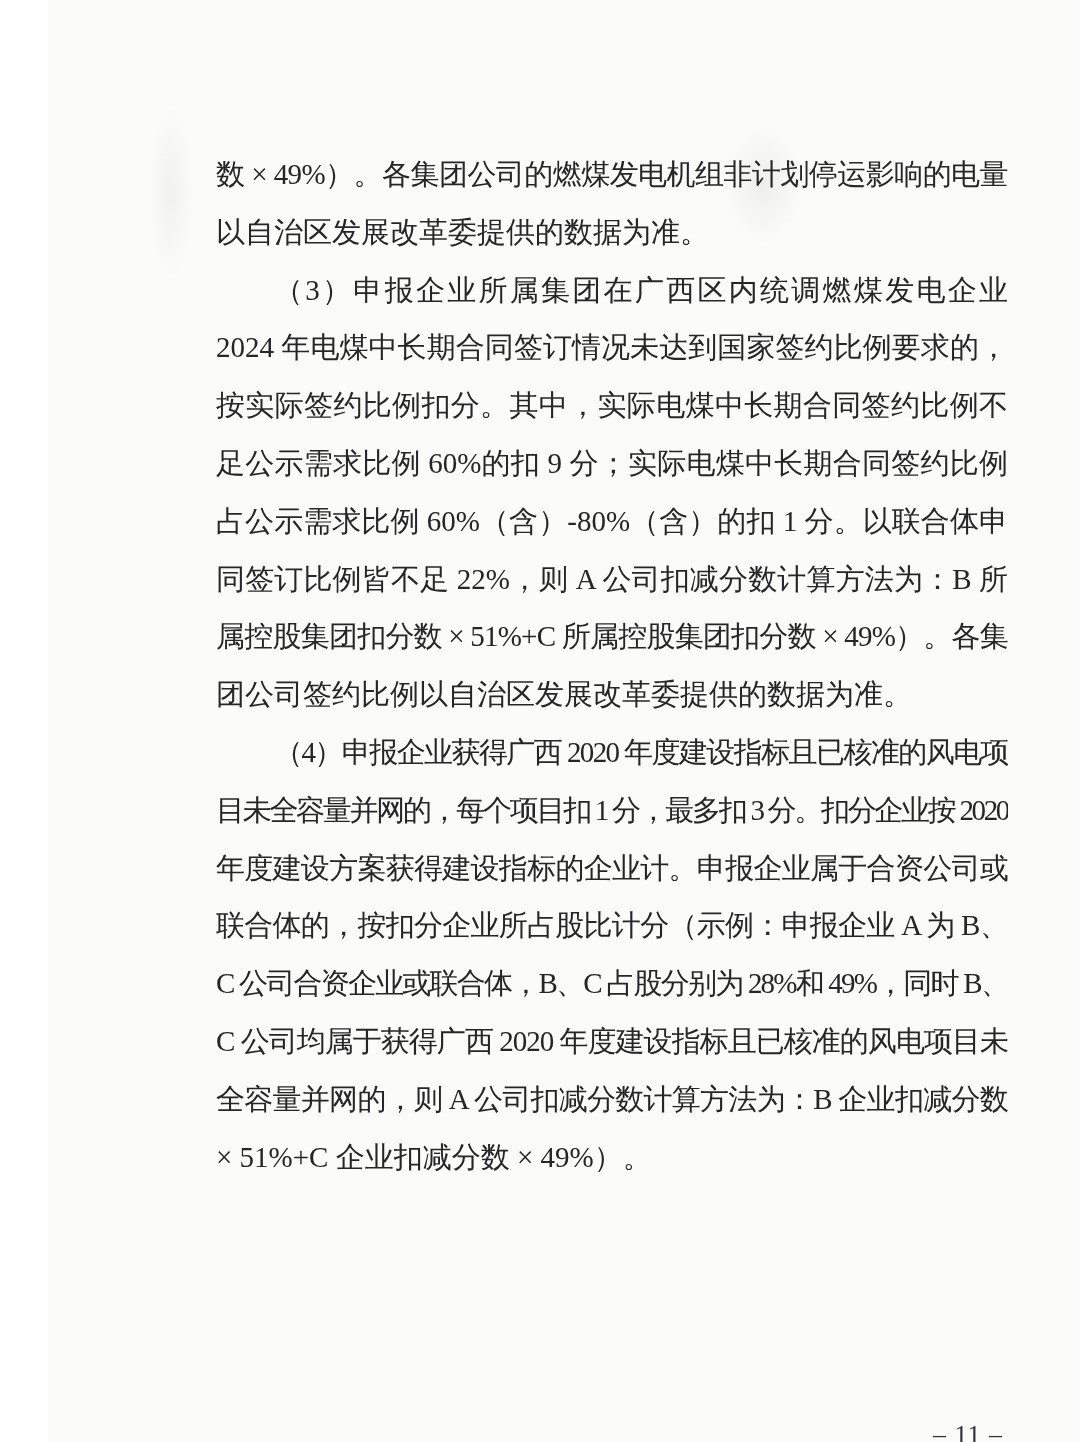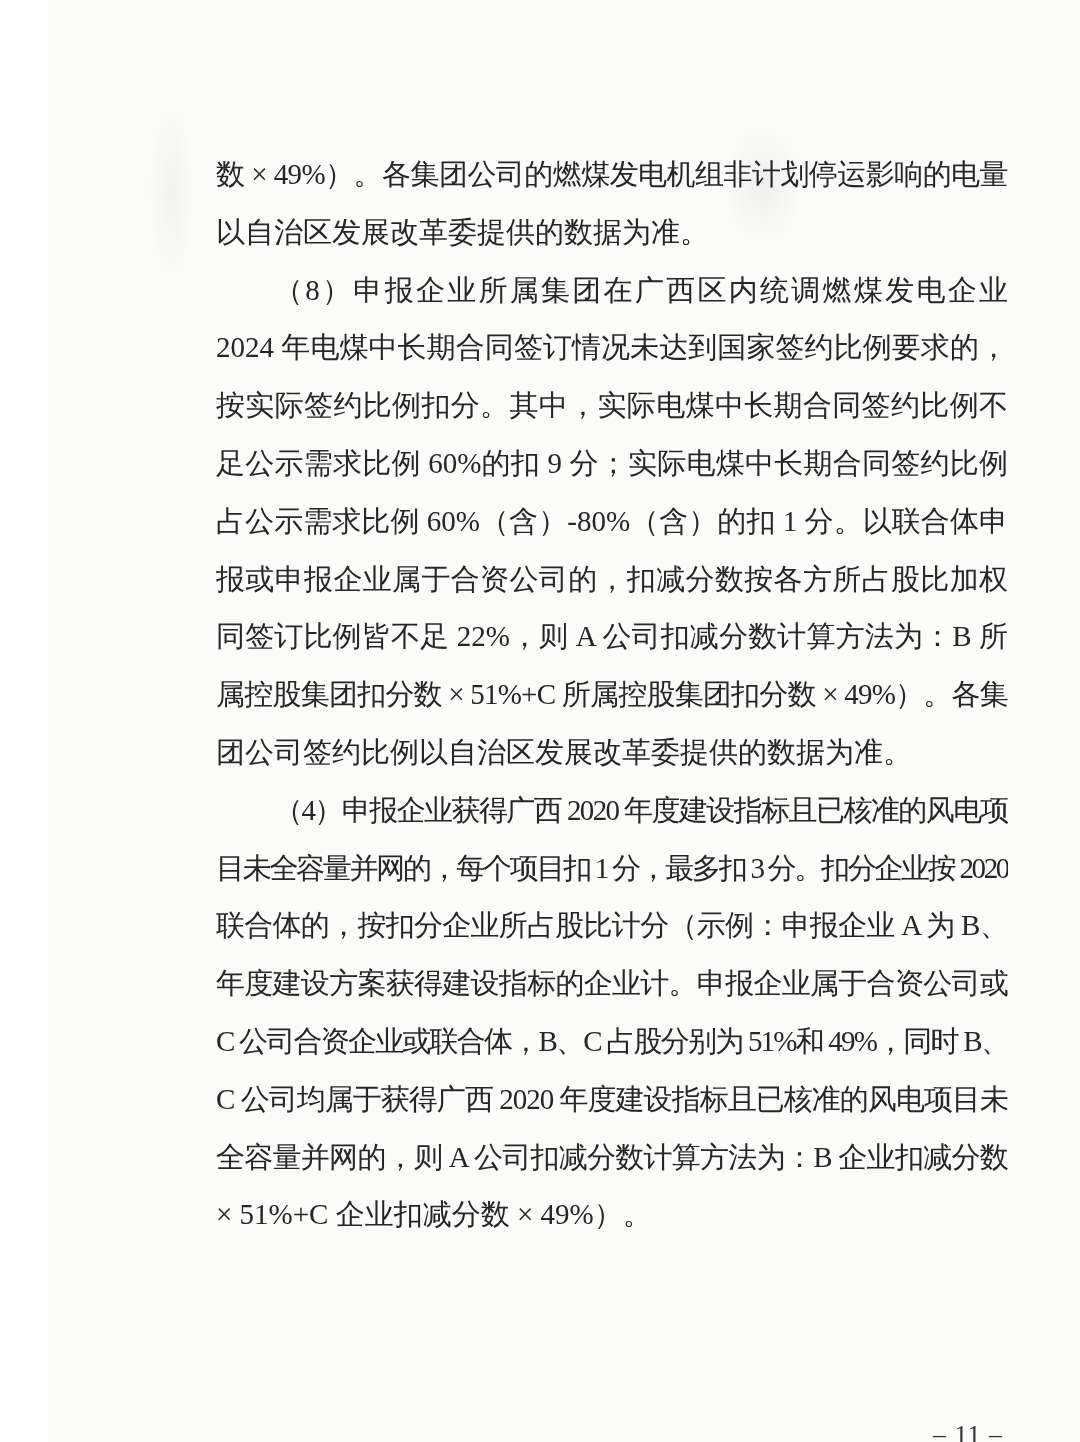--- a/index.html
+++ b/index.html
@@ -68,36 +68,35 @@
 <div class="page" style="background: rgb(251, 251, 250); color: rgb(38, 38, 38);">
   <div class="smudge smudge-top-right"></div>
   <div class="smudge smudge-left-edge"></div>
 
   <div class="text-block">
       <div class="paragraph">
         <div class="line" style="letter-spacing: -0.57px;">数 × 49%）。各集团公司的燃煤发电机组非计划停运影响的电量</div>
         <div class="line para-end">以自治区发展改革委提供的数据为准。</div>
       </div>
       <div class="paragraph">
-        <div class="line indent">（8）申报企业所属集团在广西区内统调燃煤发电企业</div>
+        <div class="line indent">（3）申报企业所属集团在广西区内统调燃煤发电企业</div>
         <div class="line">2024 年电煤中长期合同签订情况未达到国家签约比例要求的，</div>
         <div class="line">按实际签约比例扣分。其中，实际电煤中长期合同签约比例不</div>
         <div class="line">足公示需求比例 60%的扣 9 分；实际电煤中长期合同签约比例</div>
         <div class="line">占公示需求比例 60%（含）-80%（含）的扣 1 分。以联合体申</div>
-        <div class="line">报或申报企业属于合资公司的，扣减分数按各方所占股比加权</div>
         <div class="line">同签订比例皆不足 22%，则 A 公司扣减分数计算方法为：B 所</div>
         <div class="line" style="letter-spacing: -0.8px;">属控股集团扣分数 × 51%+C 所属控股集团扣分数 × 49%）。各集</div>
         <div class="line para-end">团公司签约比例以自治区发展改革委提供的数据为准。</div>
       </div>
       <div class="paragraph">
         <div class="line indent" style="letter-spacing: -1.63px;">（4）申报企业获得广西 2020 年度建设指标且已核准的风电项</div>
         <div class="line" style="letter-spacing: -2.36px;">目未全容量并网的，每个项目扣 1 分，最多扣 3 分。扣分企业按 2020</div>
+        <div class="line" style="letter-spacing: -0.74px;">年度建设方案获得建设指标的企业计。申报企业属于合资公司或</div>
         <div class="line" style="letter-spacing: -0.73px;">联合体的，按扣分企业所占股比计分（示例：申报企业 A 为 B、</div>
-        <div class="line" style="letter-spacing: -0.74px;">年度建设方案获得建设指标的企业计。申报企业属于合资公司或</div>
-        <div class="line" style="letter-spacing: -1.83px;">C 公司合资企业或联合体，B、C 占股分别为 51%和 49%，同时 B、</div>
+        <div class="line" style="letter-spacing: -1.83px;">C 公司合资企业或联合体，B、C 占股分别为 28%和 49%，同时 B、</div>
         <div class="line" style="letter-spacing: -1px;">C 公司均属于获得广西 2020 年度建设指标且已核准的风电项目未</div>
         <div class="line" style="letter-spacing: -0.73px;">全容量并网的，则 A 公司扣减分数计算方法为：B 企业扣减分数</div>
         <div class="line para-end">× 51%+C 企业扣减分数 × 49%）。</div>
       </div>
     </div>
 
   <div class="page-number" style="color: rgb(51, 51, 51);">– 11 –</div>
 </div>
 
 </body></html>

